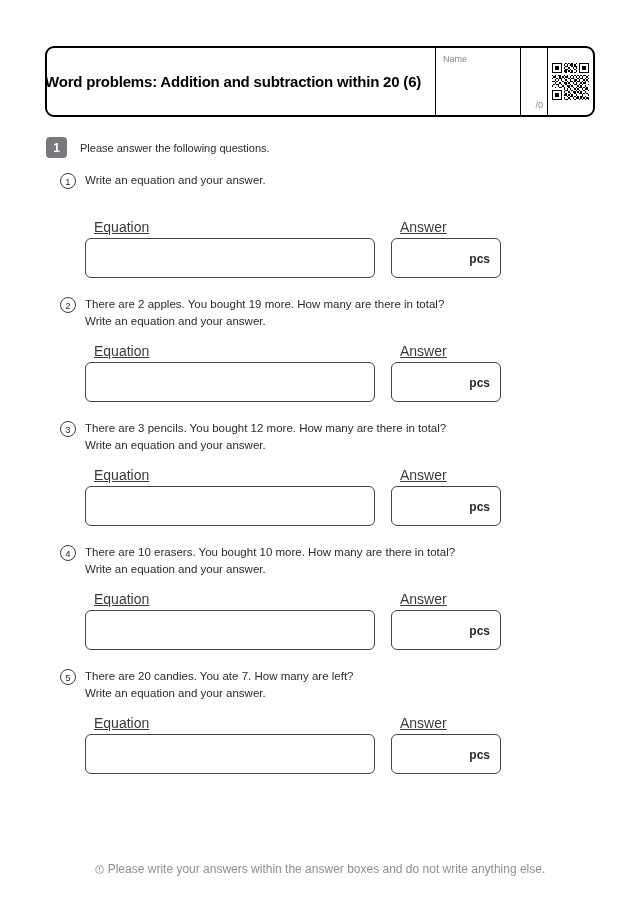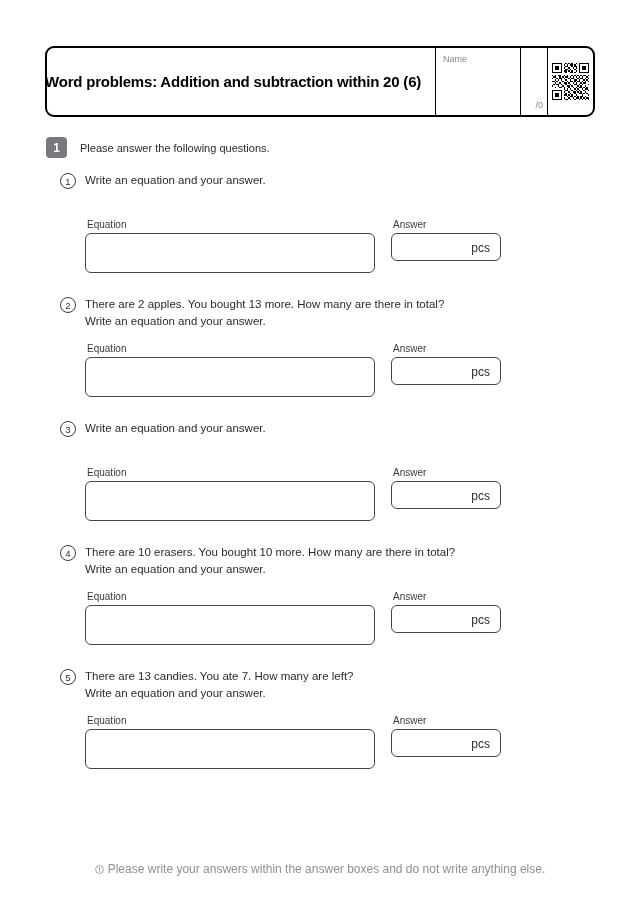--- a/index.html
+++ b/index.html
@@ -146,42 +146,44 @@
   }
 
   .fields {
     position: absolute;
     left: 25px;
     top: 47px;
     display: flex;
     align-items: flex-start;
   }
   .field-label {
-    font-size: 10px;
+    font-size: 14px;
     color: #3a3a3a;
     margin-bottom: 3px;
-    margin-left: 2px;
+    margin-left: 9px;
+    text-decoration: underline;
   }
   .box {
     border: 1.2px solid #444444;
     border-radius: 6px;
     box-sizing: border-box;
     background: #ffffff;
     position: relative;
   }
   .equation-box {
     width: 290px;
     height: 40px;
   }
   .answer-group {
     margin-left: 16px;
   }
   .answer-box {
     width: 110px;
-    height: 28px;
+    height: 40px;
+    font-weight: bold;
   }
   .unit {
     position: absolute;
     right: 10px;
     top: 50%;
     transform: translateY(-40%);
     font-size: 12px;
     color: #2b2b2b;
   }
 
@@ -420,21 +422,21 @@
         <span class="unit">pcs</span>
       </div>
     </div>
   </div>
 </div>
 
 <div class="question" id="q1" style="top:296px;">
   <div class="q-head">
     <div class="q-num">2</div>
     <div class="q-text">
-      <span>There are 2 apples. You bought 13 more. How many are there in total?</span>
+      <span>There are 2 apples. You bought 19 more. How many are there in total?</span>
       <span class="line2">Write an equation and your answer.</span>
     </div>
   </div>
   <div class="fields">
     <div>
       <div class="field-label">Equation</div>
       <div class="box equation-box"></div>
     </div>
     <div class="answer-group">
       <div class="field-label">Answer</div>
@@ -442,20 +444,21 @@
         <span class="unit">pcs</span>
       </div>
     </div>
   </div>
 </div>
 
 <div class="question" id="q2" style="top:420px;">
   <div class="q-head">
     <div class="q-num">3</div>
     <div class="q-text">
+      <span>There are 3 pencils. You bought 12 more. How many are there in total?</span>
       <span class="line2">Write an equation and your answer.</span>
     </div>
   </div>
   <div class="fields">
     <div>
       <div class="field-label">Equation</div>
       <div class="box equation-box"></div>
     </div>
     <div class="answer-group">
       <div class="field-label">Answer</div>
@@ -485,21 +488,21 @@
         <span class="unit">pcs</span>
       </div>
     </div>
   </div>
 </div>
 
 <div class="question" id="q4" style="top:668px;">
   <div class="q-head">
     <div class="q-num">5</div>
     <div class="q-text">
-      <span>There are 13 candies. You ate 7. How many are left?</span>
+      <span>There are 20 candies. You ate 7. How many are left?</span>
       <span class="line2">Write an equation and your answer.</span>
     </div>
   </div>
   <div class="fields">
     <div>
       <div class="field-label">Equation</div>
       <div class="box equation-box"></div>
     </div>
     <div class="answer-group">
       <div class="field-label">Answer</div>

